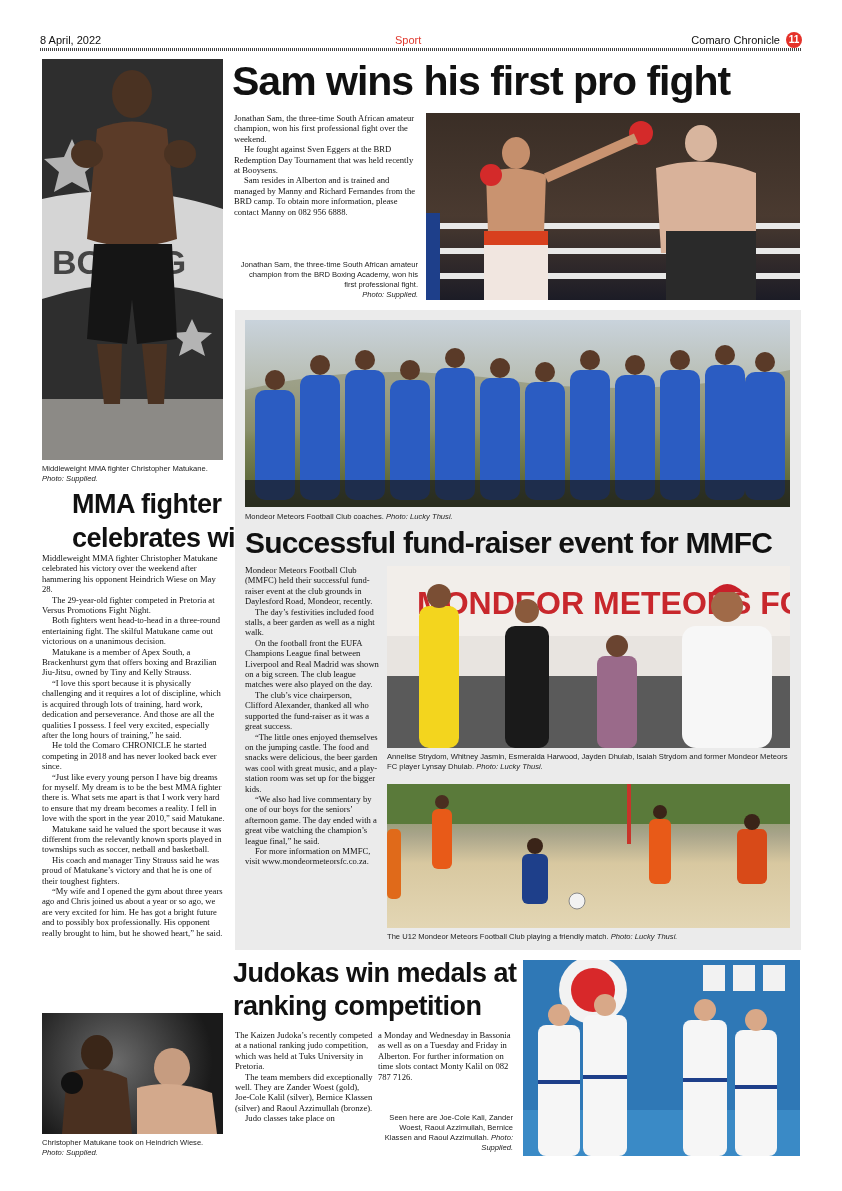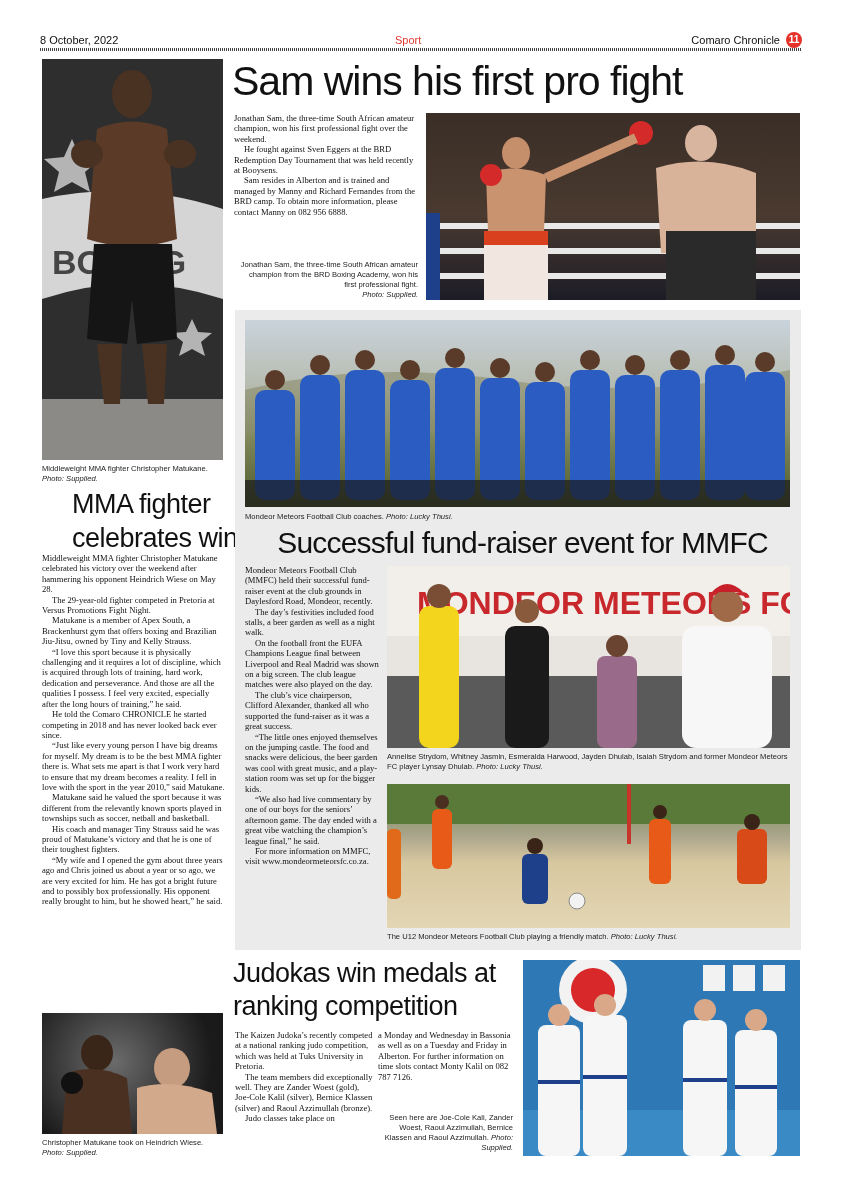--- a/index.html
+++ b/index.html
@@ -10,28 +10,28 @@
   .hdr .sec{position:absolute;left:355px;top:2px;color:#e03a2f;}
   .hdr .pub{position:absolute;right:22px;top:2px;}
   .hdr .pg{position:absolute;right:0;top:0;width:16px;height:16px;border-radius:50%;background:#e5322a;color:#fff;font-weight:bold;font-size:10px;text-align:center;line-height:16px;}
   .rule{top:48px;left:40px;width:762px;height:3px;background:repeating-linear-gradient(90deg,#444 0 1px,#fff 1px 2px);}
   .photo{overflow:hidden;}
   .cap{font-family:Liberation Sans, sans-serif;font-size:7.6px;line-height:10px;color:#222;}
   .cap i{font-style:italic;}
   .body{font-size:8.6px;line-height:10.4px;color:#111;}
   .body p{margin:0;text-indent:10px;}
   .body p.first{text-indent:0;}
-  .hl{font-family:"Liberation Sans",sans-serif;font-weight:normal;color:#111;margin:0;letter-spacing:-0.5px;}
+  .hl{font-family:"Liberation Sans",sans-serif;font-weight:bold;color:#111;margin:0;letter-spacing:-0.5px;}
   .panel{left:235px;top:310px;width:566px;height:640px;background:#ebebeb;}
 </style>
 </head>
 <body>
 
 <div class="abs hdr">
-  <span class="date">8 October, 2022</span>
+  <span class="date">8 April, 2022</span>
   <span class="sec">Sport</span>
   <span class="pub">Comaro Chronicle</span>
   <span class="pg">11</span>
 </div>
 <div class="abs rule"></div>
 
 <div class="abs photo" style="left:42px;top:59px;width:181px;height:401px;background:linear-gradient(180deg,#3a3a3a 0%,#2a2a2a 40%,#3c3c3c 70%,#9a9a9a 100%);">
   <svg width="181" height="401" viewBox="0 0 181 401">
     <rect x="0" y="0" width="181" height="401" fill="#2e2e2e"></rect>
     <path d="M0 140 Q90 120 181 150 L181 240 Q90 210 0 240Z" fill="#f2f2f2" opacity="0.85"></path>
@@ -51,20 +51,21 @@
 <div class="abs cap" style="left:42px;top:464px;width:185px;">
   <span>Middleweight MMA fighter Christopher Matukane.</span>
   <i>Photo: Supplied.</i>
 </div>
 
 <h2 class="abs hl" style="left:40px;top:487px;width:190px;font-size:27px;line-height:34px;margin-left:32px;">MMA fighter celebrates win</h2>
 
 <div class="abs body" style="left:42px;top:553px;width:184px;">
   <p class="first">Middleweight MMA fighter Christopher Matukane celebrated his victory over the weekend after hammering his opponent Heindrich Wiese on May 28.</p>
   <p>The 29-year-old fighter competed in Pretoria at Versus Promotions Fight Night.</p>
+  <p>Both fighters went head-to-head in a three-round entertaining fight. The skilful Matukane came out victorious on a unanimous decision.</p>
   <p>Matukane is a member of Apex South, a Brackenhurst gym that offers boxing and Brazilian Jiu-Jitsu, owned by Tiny and Kelly Strauss.</p>
   <p>“I love this sport because it is physically challenging and it requires a lot of discipline, which is acquired through lots of training, hard work, dedication and perseverance. And those are all the qualities I possess. I feel very excited, especially after the long hours of training,” he said.</p>
   <p>He told the Comaro CHRONICLE he started competing in 2018 and has never looked back ever since.</p>
   <p>“Just like every young person I have big dreams for myself. My dream is to be the best MMA fighter there is. What sets me apart is that I work very hard to ensure that my dream becomes a reality. I fell in love with the sport in the year 2010,” said Matukane.</p>
   <p>Matukane said he valued the sport because it was different from the relevantly known sports played in townships such as soccer, netball and basketball.</p>
   <p>His coach and manager Tiny Strauss said he was proud of Matukane’s victory and that he is one of their toughest fighters.</p>
   <p>“My wife and I opened the gym about three years ago and Chris joined us about a year or so ago, we are very excited for him. He has got a bright future and to possibly box professionally. His opponent really brought to him, but he showed heart,” he said.</p>
 </div>
 
 <div class="abs photo" style="left:42px;top:1013px;width:181px;height:121px;background:radial-gradient(circle at 40% 40%,#6b6b6b,#1a1a1a 75%);">
@@ -145,21 +146,21 @@
         <circle cx="520" cy="42" r="10"></circle>
     </g>
     <rect x="0" y="160" width="545" height="27" fill="#1a1a1a" opacity="0.7"></rect>
   </svg>
 </div>
 <div class="abs cap" style="left:245px;top:512px;width:545px;">
   <span>Mondeor Meteors Football Club coaches.</span>
   <i>Photo: Lucky Thusi.</i>
 </div>
 
-<h2 class="abs hl" style="left:245px;top:523px;width:555px;font-size:30px;line-height:40px;letter-spacing:-0.8px;text-align:center;">Successful fund-raiser event for MMFC</h2>
+<h2 class="abs hl" style="left:245px;top:523px;width:555px;font-size:30px;line-height:40px;letter-spacing:-0.8px;">Successful fund-raiser event for MMFC</h2>
 
 <div class="abs body" style="left:245px;top:565px;width:135px;font-family:Liberation Serif, serif;">
   <p class="first">Mondeor Meteors Football Club (MMFC) held their successful fund-raiser event at the club grounds in Daylesford Road, Mondeor, recently.</p>
   <p>The day’s festivities included food stalls, a beer garden as well as a night walk.</p>
   <p>On the football front the EUFA Champions League final between Liverpool and Real Madrid was shown on a big screen. The club league matches were also played on the day.</p>
   <p>The club’s vice chairperson, Clifford Alexander, thanked all who supported the fund-raiser as it was a great success.</p>
   <p>“The little ones enjoyed themselves on the jumping castle. The food and snacks were delicious, the beer garden was cool with great music, and a play-station room was set up for the bigger kids.</p>
   <p>“We also had live commentary by one of our boys for the seniors’ afternoon game. The day ended with a great vibe watching the champion’s league final,” he said.</p>
   <p>For more information on MMFC, visit www.mondeormeteorsfc.co.za.</p>
 </div>

